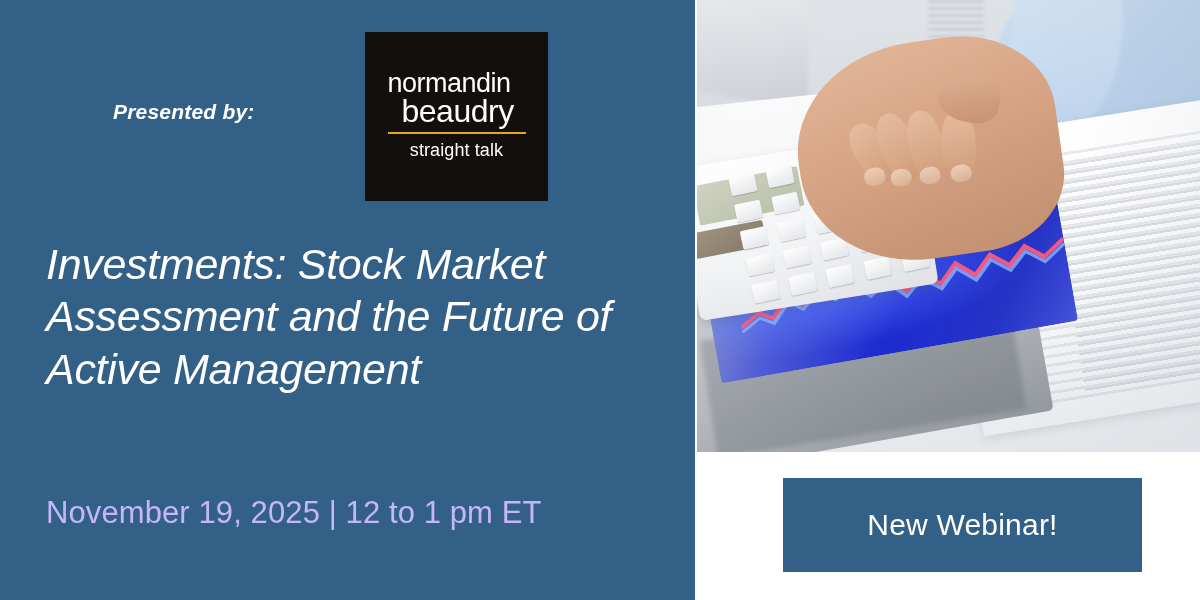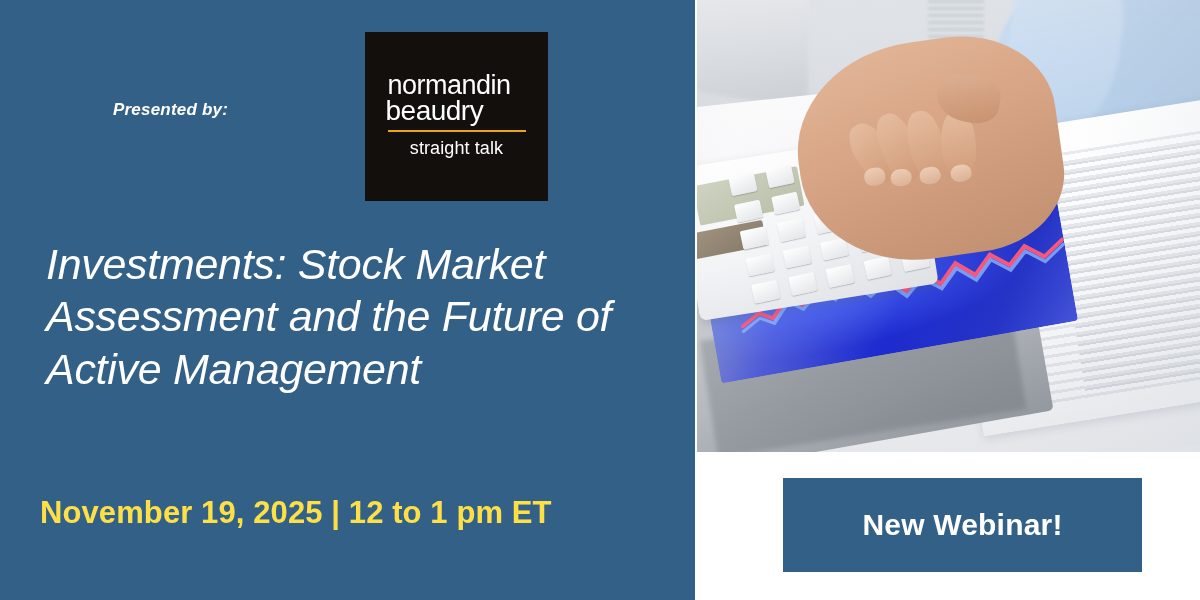--- a/index.html
+++ b/index.html
@@ -29,21 +29,21 @@
     width: 695px;
     height: 600px;
     background: #336086;
   }
 
   .presented-by {
     position: absolute;
     left: 113px;
     top: 100px;
     color: #ffffff;
-    font-size: 17px;
+    font-size: 21px;
     font-weight: bold;
     font-style: italic;
     letter-spacing: 0.2px;
     white-space: nowrap;
   }
 
   
   .logo-box {
     position: absolute;
     left: 365px;
@@ -68,23 +68,23 @@
     letter-spacing: -0.5px;
     display: block;
     white-space: nowrap;
   }
   .logo-line1 {
     font-size: 27px;
     text-align: left;
     margin-left: 2px;
   }
   .logo-line2 {
-    font-size: 28px;
+    font-size: 32px;
     text-align: left;
-    margin-left: 0px;
+    margin-left: 16px;
     margin-top: 1px;
   }
   .logo-rule {
     width: 138px;
     height: 2px;
     background: #e8a51a;
     margin: 7px 0 6px 0;
   }
   .logo-tagline {
     color: #ffffff;
@@ -104,25 +104,25 @@
     color: #ffffff;
     font-size: 43px;
     font-weight: normal;
     font-style: italic;
     line-height: 1.22;
     letter-spacing: -0.3px;
   }
 
   .promo-date {
     position: absolute;
-    left: 40px;
+    left: 46px;
     top: 495px;
-    color: #fde047;
+    color: #c4b5fd;
     font-size: 31px;
-    font-weight: bold;
+    font-weight: normal;
     font-style: normal;
     letter-spacing: 0.1px;
     white-space: nowrap;
   }
 
   
   .photo-pane {
     position: absolute;
     left: 697px;
     top: 0;
@@ -309,21 +309,21 @@
     width: 359px;
     height: 94px;
     background: #336086;
     display: flex;
     align-items: center;
     justify-content: center;
   }
   .webinar-badge-label {
     color: #ffffff;
     font-size: 30px;
-    font-weight: bold;
+    font-weight: normal;
     letter-spacing: 0.2px;
     white-space: nowrap;
   }
 </style>
 </head>
 <body>
 
 <div class="promo-canvas">
 
   <div class="left-panel">

